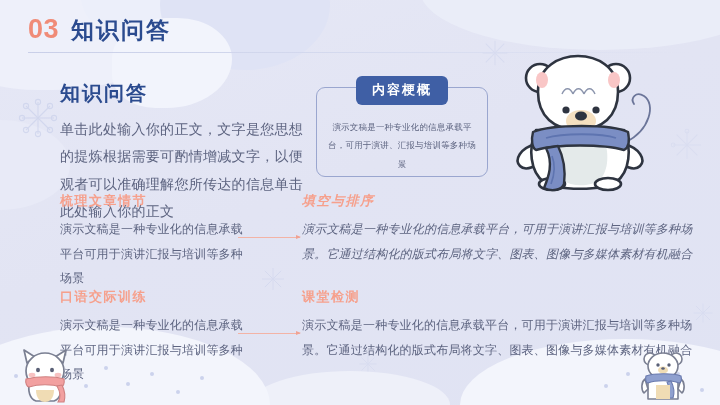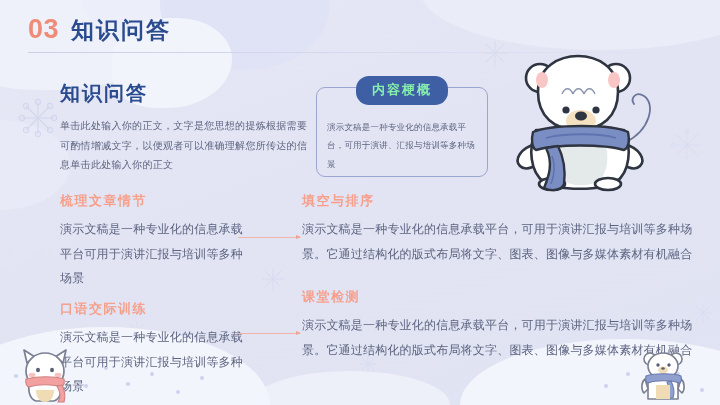--- a/index.html
+++ b/index.html
@@ -38,39 +38,39 @@
   
   .header { position:absolute; left:28px; top:14px; display:flex; align-items:baseline; gap:12px; }
   .h-num { font-size:27px; font-weight:bold; color:#f08b77; letter-spacing:.5px; }
   .h-title { font-size:23px; font-weight:bold; color:#2b4b8f; letter-spacing:2px; }
   .h-rule { position:absolute; left:28px; top:52px; width:664px; height:1px;
             background:linear-gradient(90deg,#c9cfe8 0%,#d7dcf0 60%,rgba(215,220,240,0) 100%); }
 
   
   .intro { position:absolute; left:60px; top:80px; width:250px; }
   .intro-title { font-size:20px; font-weight:bold; color:#2b4b8f; letter-spacing:2px; margin-bottom:9px; }
-  .intro-body { font-size:10px; line-height:1.95; color:#5d6480; letter-spacing:.3px; }
+  .intro-body { font-size:14px; line-height:1.95; color:#5d6480; letter-spacing:.3px; }
 
   
   .card { position:absolute; left:316px; top:87px; width:172px; height:90px;
           border:1.2px solid #9aa6cf; border-radius:9px; }
   .pill { position:absolute; left:50%; top:-12px; transform:translateX(-50%);
-          background:#3f5fa5; color:#86efac; font-size:13px; font-weight:bold;
-          letter-spacing:2px; padding:5px 16px 6px; border-radius:13px; white-space:nowrap; }
+          background:#3f5fa5; color:#ffffff; font-size:13px; font-weight:bold;
+          letter-spacing:2px; padding:5px 16px 6px; border-radius:6px; white-space:nowrap; }
   .card-body { position:absolute; left:10px; right:10px; top:30px;
-               font-size:8.5px; line-height:2.15; color:#5d6480; text-align:left; letter-spacing:.2px; }
+               font-size:8.5px; line-height:2.15; color:#5d6480; text-align:center; letter-spacing:.2px; }
 
   
   .item { position:absolute; }
   .item-title { font-size:13px; font-weight:bold; color:#f6a08c; letter-spacing:1.5px; margin-bottom:7px; }
   .item-body { font-size:12px; line-height:2.05; color:#5d6480; letter-spacing:.2px; }
 
   .it-tl { left:60px; top:192px; width:190px; }
-  .it-tr { left:302px; top:192px; width:400px; }
-  .it-bl { left:60px; top:300px; width:190px; }
+  .it-tr { left:302px; top:192px; width:400px;font-style:italic; }
+  .it-bl { left:60px; top:288px; width:190px; }
   .it-br { left:302px; top:288px; width:400px; }
 
   .arrow { position:absolute; height:1px; background:#f3b3a5; }
   .arrow::after { content:""; position:absolute; right:-1px; top:-2.5px;
                   border-left:5px solid #f0a293; border-top:2.5px solid transparent;
                   border-bottom:2.5px solid transparent; }
   .ar-1 { left:238px; top:237px; width:62px; }
   .ar-2 { left:238px; top:333px; width:62px; }
 
   

